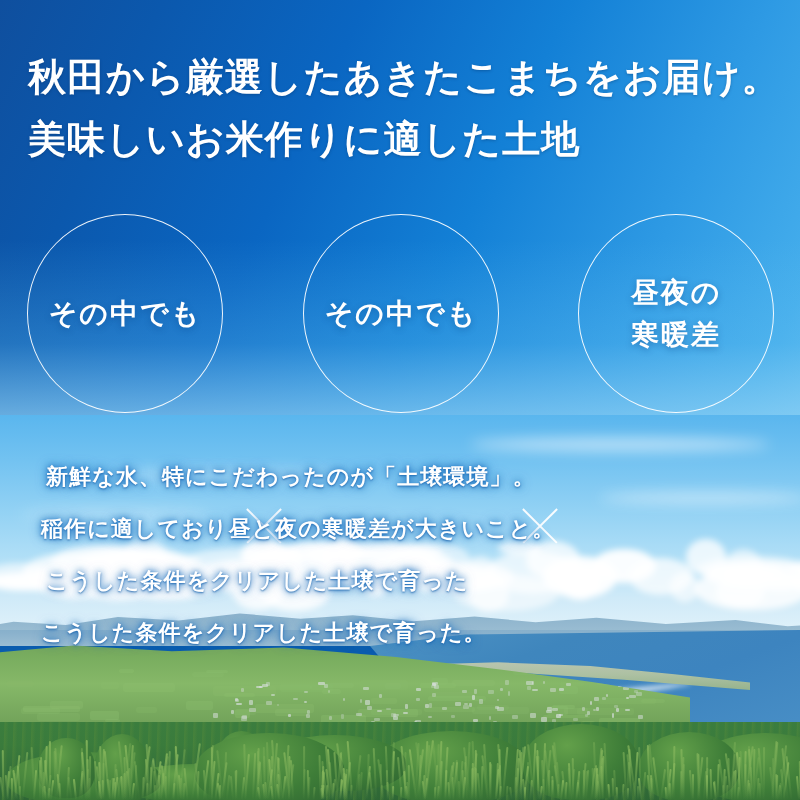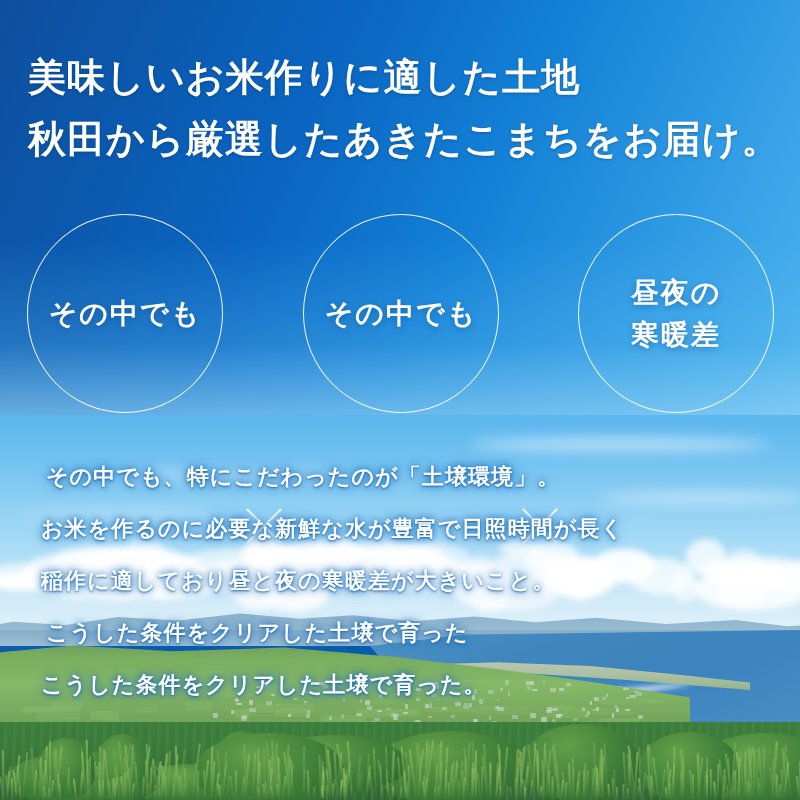--- a/index.html
+++ b/index.html
@@ -988,22 +988,22 @@
         <div class="blade" style="height: 15.6412px; left: 608.344px; opacity: 0.88; transform: rotate(-4.4deg);"></div>
         <div class="blade" style="height: 51.3012px; left: 515.436px; opacity: 0.78; transform: rotate(4.2deg);"></div>
         <div class="blade" style="height: 28.6897px; left: 152.569px; opacity: 0.31; transform: rotate(-0.1deg);"></div>
         <div class="blade" style="height: 52.1029px; left: 783.94px; opacity: 0.6; transform: rotate(-5.7deg);"></div>
         <div class="blade" style="height: 16.0593px; left: 621.896px; opacity: 0.62; transform: rotate(3.9deg);"></div>
         <div class="blade" style="height: 47.9663px; left: 338.042px; opacity: 0.52; transform: rotate(5.3deg);"></div>
       </div>
   </div>
 
   <div class="headline">
+    <span class="hl-line">秋田から厳選したあきたこまちをお届け。</span>
     <span class="hl-line">美味しいお米作りに適した土地</span>
-    <span class="hl-line">秋田から厳選したあきたこまちをお届け。</span>
   </div>
 
   <div class="features">
 
     <div class="circle c1">
       <span class="circle-label">その中でも</span>
     </div>
 
     <div class="cross x1"></div>
 
@@ -1014,20 +1014,19 @@
     <div class="cross x2"></div>
 
     <div class="circle c3">
       <span class="circle-label">昼夜の
 寒暖差</span>
     </div>
 
   </div>
 
   <div class="body-copy">
-    <p class="indent-2">その中でも、特にこだわったのが「土壌環境」。</p>
-    <p class="indent-3">お米を作るのに必要な新鮮な水が豊富で日照時間が長く</p>
+    <p class="indent-2">新鮮な水、特にこだわったのが「土壌環境」。</p>
     <p class="indent-4">稲作に適しており昼と夜の寒暖差が大きいこと。</p>
     <p class="indent-5">こうした条件をクリアした土壌で育った</p>
     <p class="indent-6">こうした条件をクリアした土壌で育った。</p>
   </div>
 
 </div>
 
 </body></html>

